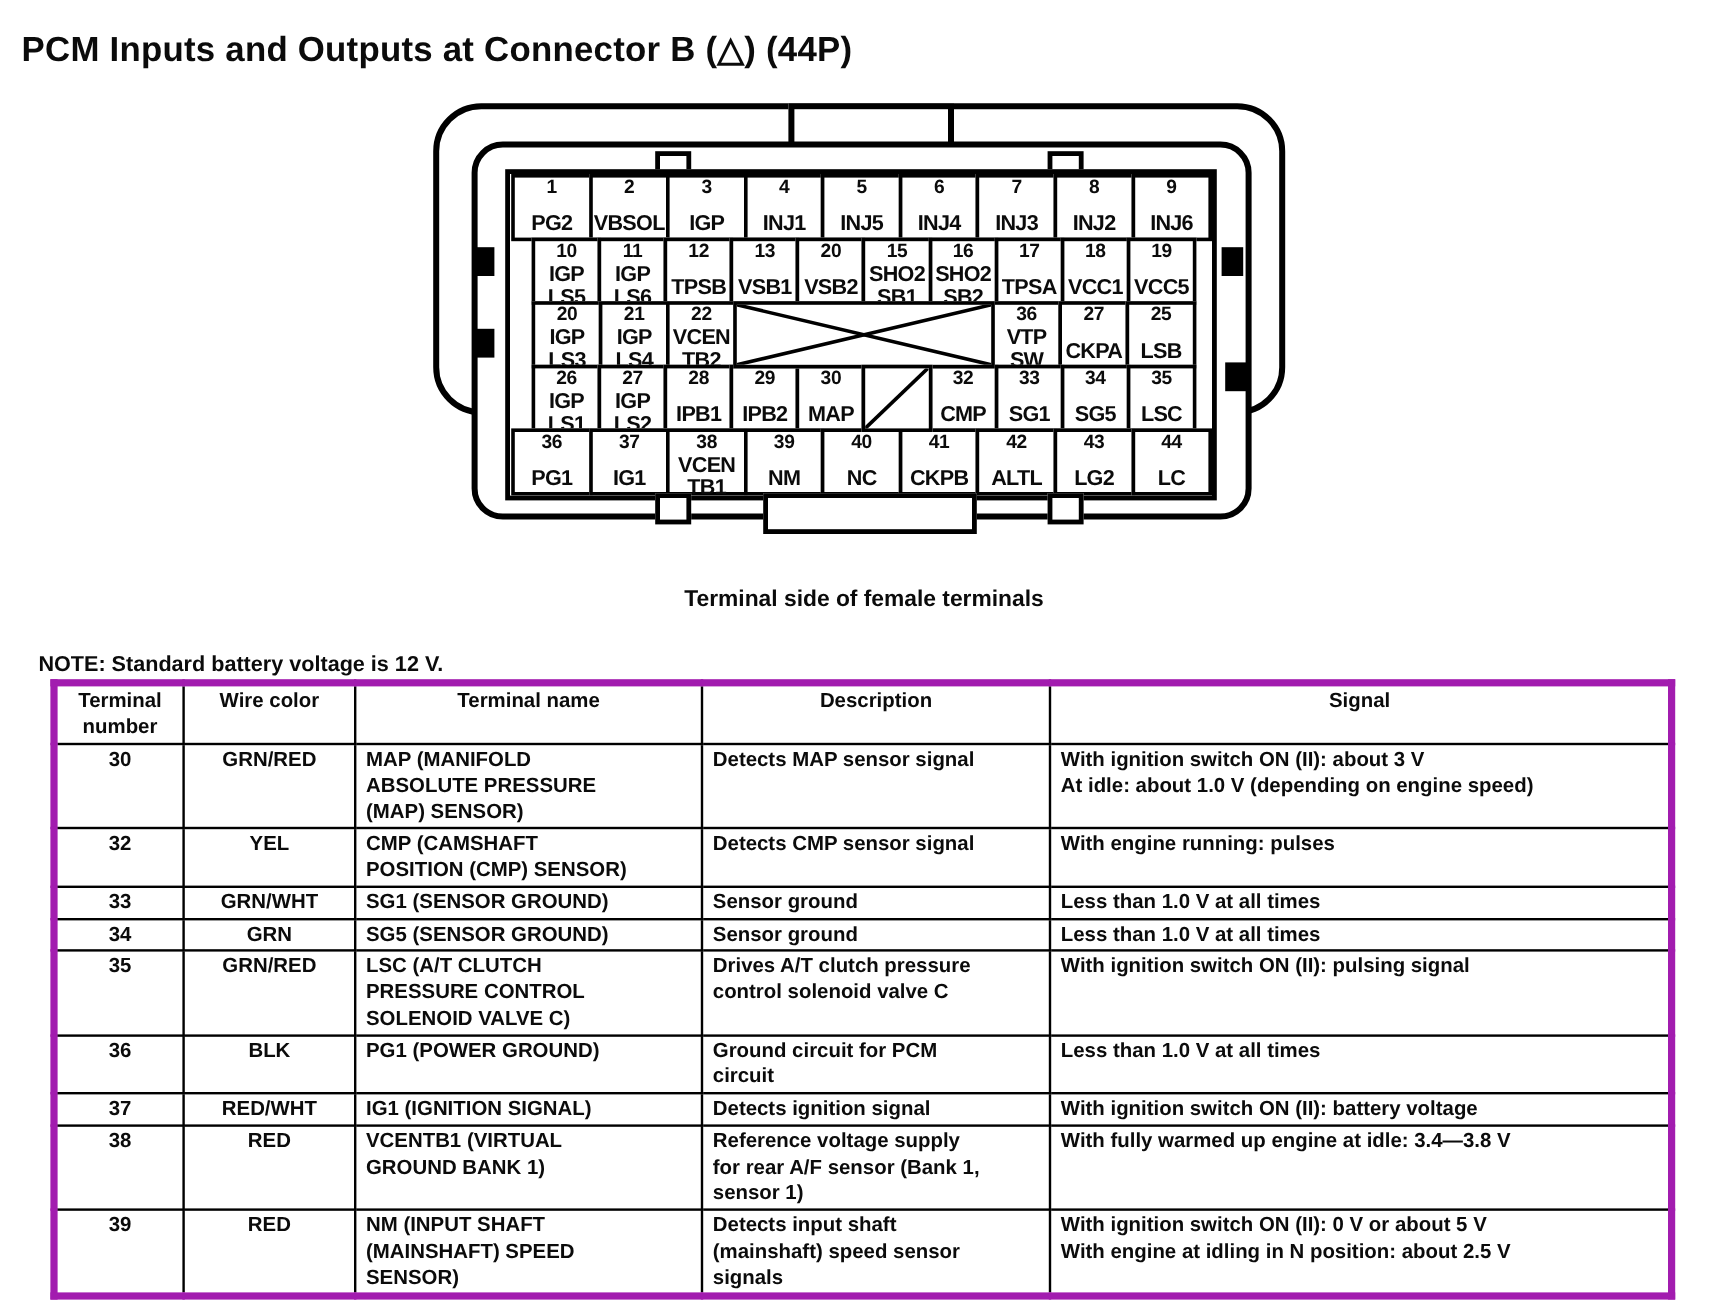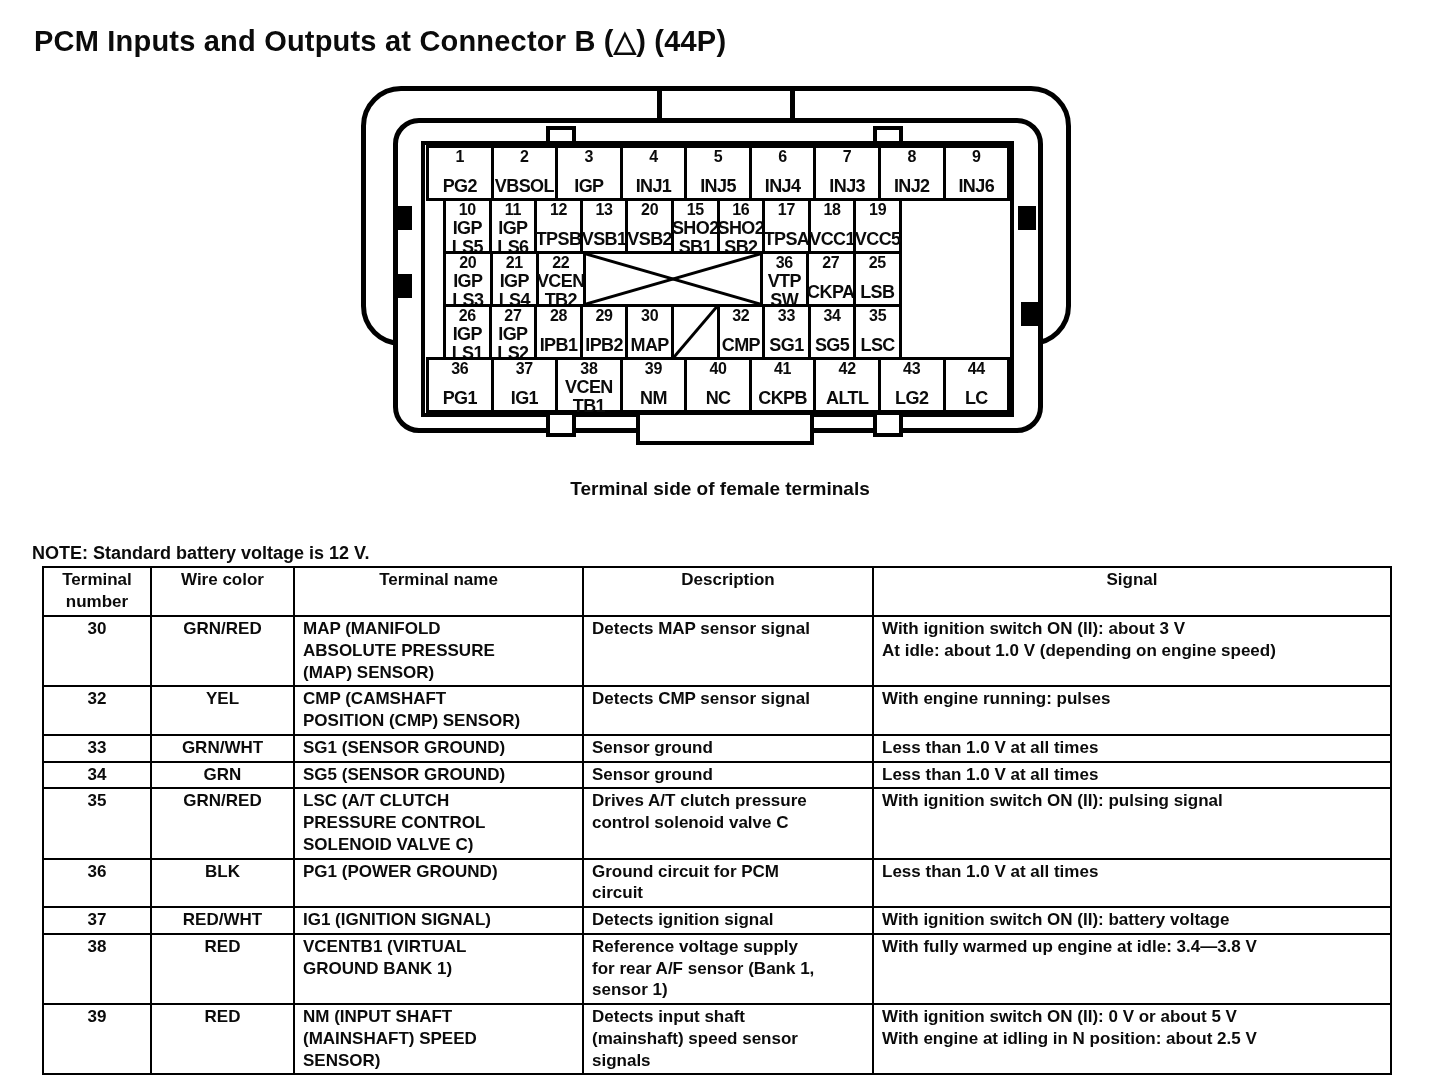--- a/index.html
+++ b/index.html
@@ -2,21 +2,21 @@
 <html><head>
 <meta charset="utf-8">
 <style>
   html,body{margin:0;padding:0;}
   body{
     width:1440px;height:1090px;position:relative;overflow:hidden;
     background:#ffffff;color:#0b0b0b;
     font-family:"Liberation Sans", sans-serif;font-weight:700;
   }
   .title{
-    position:absolute;left:34px;top:24px;margin:0;
+    position:absolute;left:18px;top:24px;margin:0;
     font-size:29px;letter-spacing:.2px;white-space:nowrap;
   }
   
   .connector{position:absolute;left:355px;top:80px;width:730px;height:380px;}
   .outer-housing{
     position:absolute;left:6px;top:6px;width:700px;height:250px;
     border:5px solid #000;border-radius:40px;background:#fff;
   }
   .top-tab{
     position:absolute;left:302px;top:6px;width:128px;height:36px;
@@ -40,42 +40,42 @@
     position:absolute;left:281px;top:331px;width:170px;height:26px;
     border:4px solid #000;background:#fff;
   }
   .pin-area{
     position:absolute;left:66px;top:61px;width:585px;
     border:4px solid #000;background:#fff;padding:0;
   }
   .pin-row{display:flex;height:56px;box-sizing:border-box;}
   .pin-row + .pin-row{margin-top:-3px;}
   .row-wide{margin-left:1px;width:581px;}
-  .row-narrow{margin-left:18px;width:456px;}
+  .row-narrow{margin-left:18px;width:551px;}
   .pin-cell{
     flex:1;box-sizing:border-box;border:3px solid #000;margin-right:-3px;
     background:#fff;display:flex;flex-direction:column;justify-content:space-between;
     align-items:center;text-align:center;padding:1px 0 2px;min-width:0;
   }
   .pin-num{font-size:16px;line-height:1.05;letter-spacing:-.3px;}
   .pin-name{font-size:18px;line-height:1.06;letter-spacing:-.6px;white-space:pre-line;}
   .cross-cell{
     box-sizing:border-box;border:3px solid #000;margin-right:-3px;
     background:#fff;position:relative;
   }
   .cross-cell svg{position:absolute;left:0;top:0;width:100%;height:100%;display:block;}
   .cross-cell line{stroke:#000;stroke-width:3;}
   
-  .caption{position:absolute;left:355px;top:478px;width:730px;text-align:center;font-size:19px;}
+  .caption{position:absolute;left:355px;top:489px;width:730px;text-align:center;font-size:19px;}
   .note{position:absolute;left:32px;top:527px;font-size:18px;margin-top:16px;}
   
   .signal-table{
     position:absolute;left:42px;top:566px;width:1348px;
     border-collapse:collapse;table-layout:fixed;
-    font-size:17px;border:2px solid #a21caf;
+    font-size:17px;border:6px solid #a21caf;
   }
   .signal-table th,.signal-table td{
     border:2px solid #000;vertical-align:top;padding:1px 8px 2px;
     line-height:1.28;white-space:pre-line;overflow:hidden;
   }
   .signal-table th{text-align:center;height:44px;font-size:17px;}
   td.c-num,td.c-wire{text-align:center;}
 </style>
 </head>
 <body>

